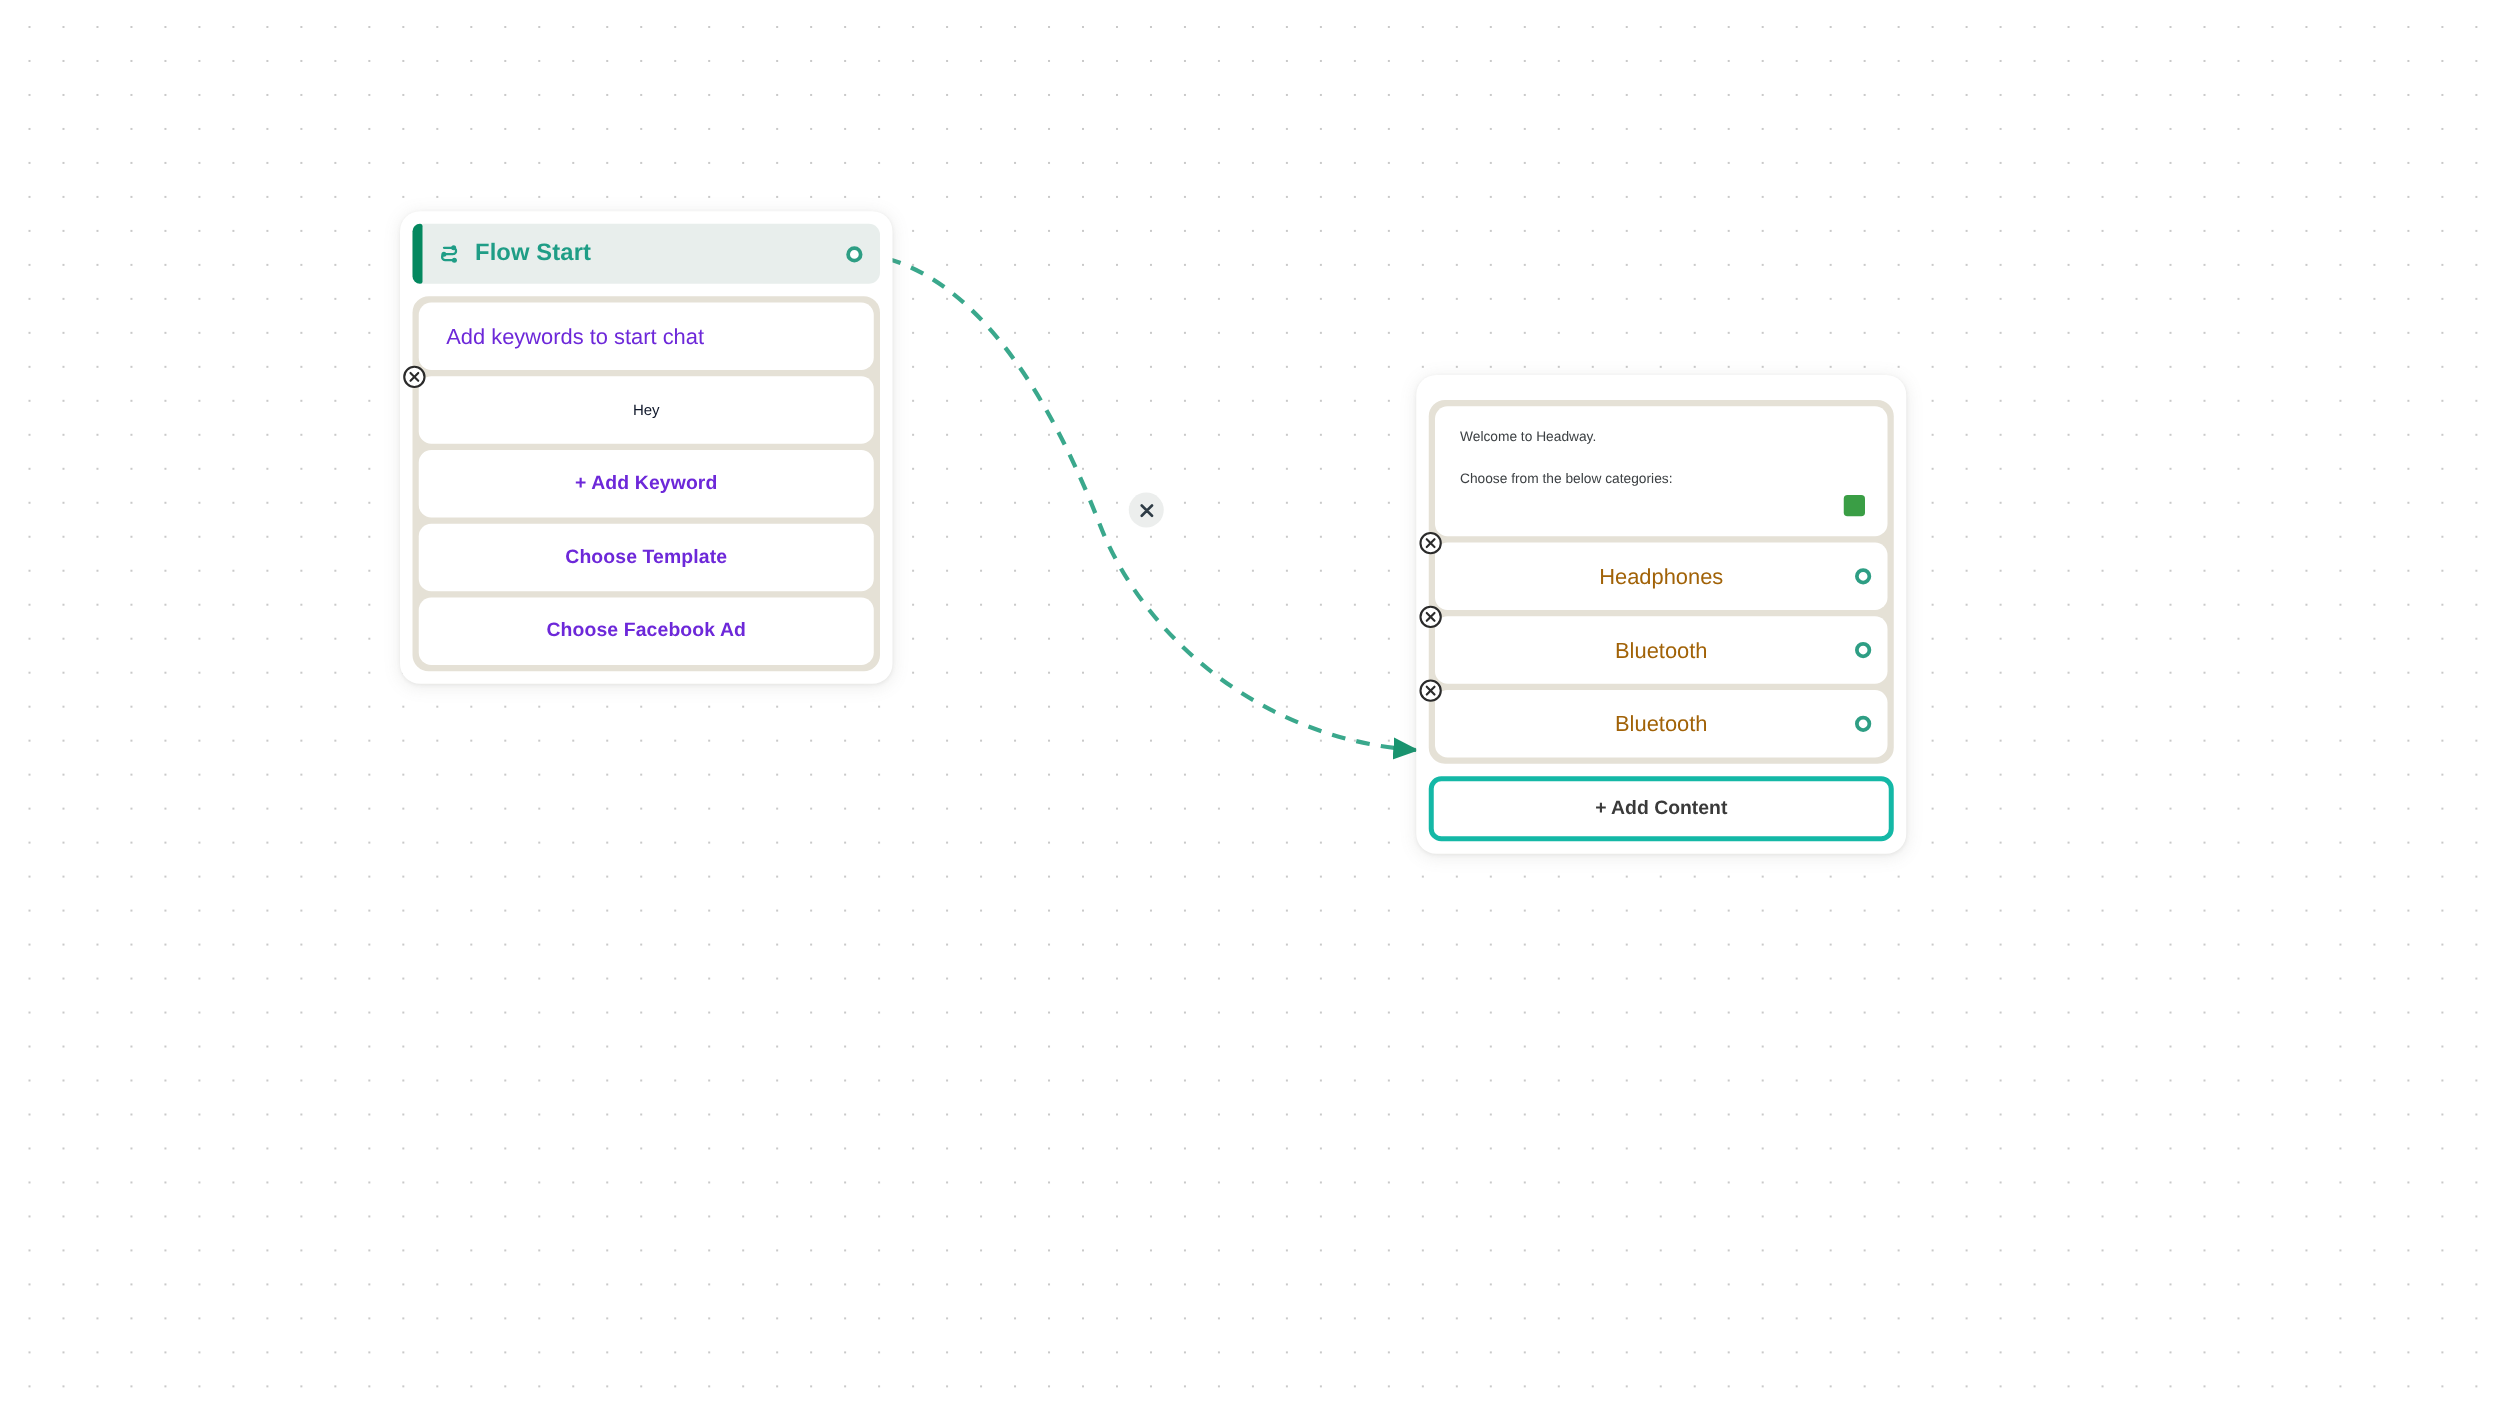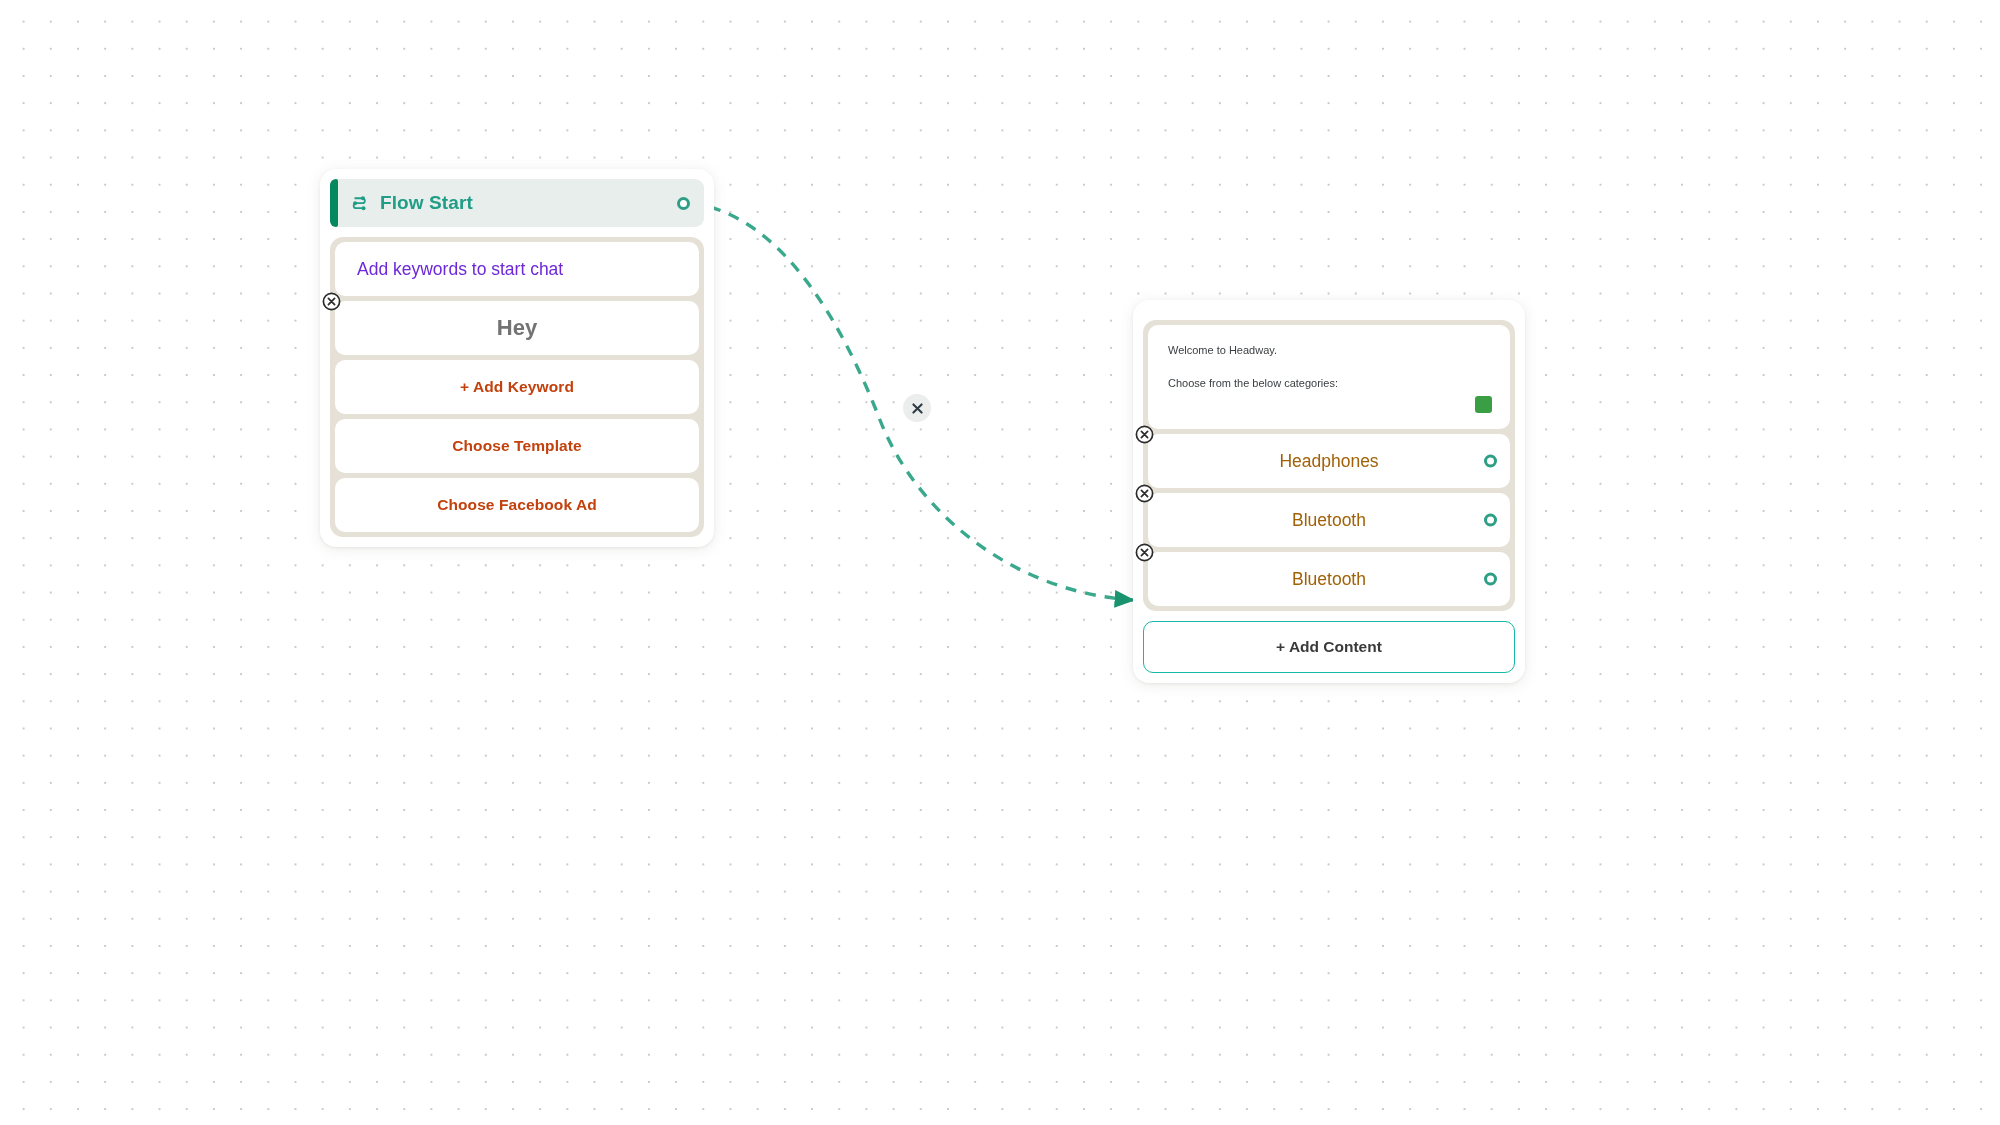--- a/index.html
+++ b/index.html
@@ -146,39 +146,39 @@
     font-size: 17px;
     color: #3c4043;
     text-align: center;
     flex: 1 1 auto;
   }
   .row.placeholder .row-label {
     color: #6d28d9;
     text-align: left;
     font-size: 17.5px;
   }
-  .row.keyword .row-label { font-size: 22px; color: #737373; font-weight: bold; }
+  .row.keyword .row-label { font-size: 12px; color: #0f172a; }
   .row.option .row-label {
     color: #a16207;
     font-size: 17.5px;
     font-weight: 400;
   }
 
   
   .row.action .row-label {
     font-size: 15.5px;
-    color: #c2410c;
+    color: #6d28d9;
     font-weight: 600;
     letter-spacing: 0.1px;
   }
 
   
   .row-standalone {
     background: #ffffff;
-    border: 1px solid #14b8a6;
+    border: 4px solid #14b8a6;
     border-radius: 10px;
     display: flex;
     align-items: center;
     justify-content: center;
     min-height: 52px;
     margin-top: 10px;
     cursor: pointer;
   }
   .row-standalone .row-label {
     font-size: 15.5px;

